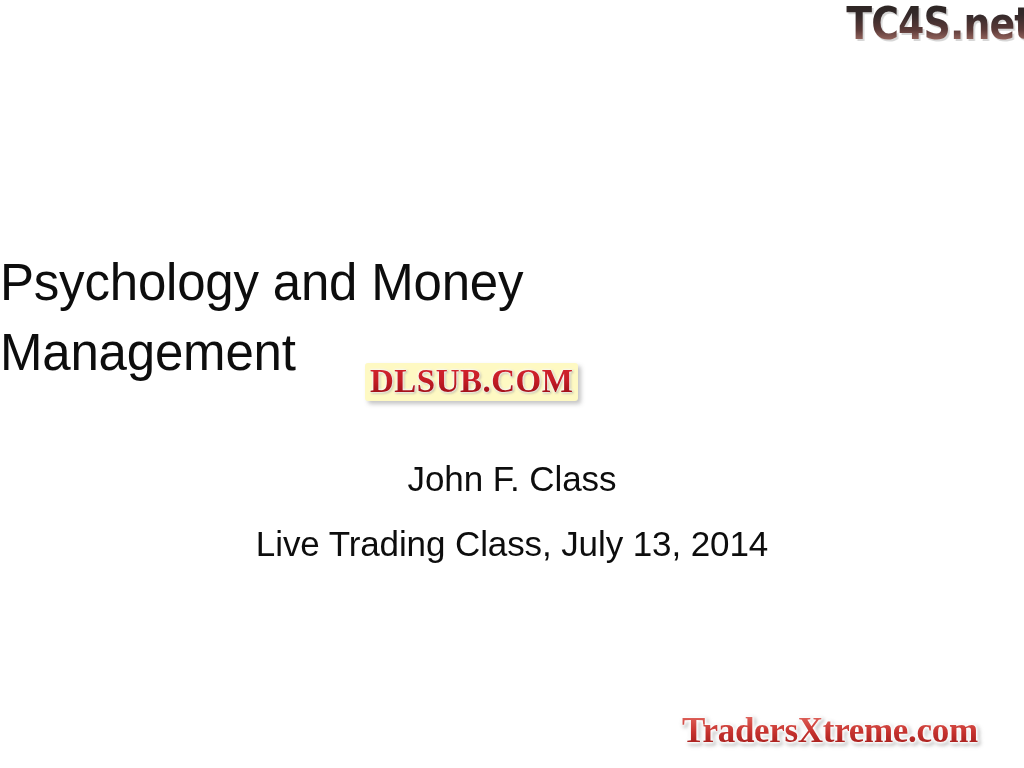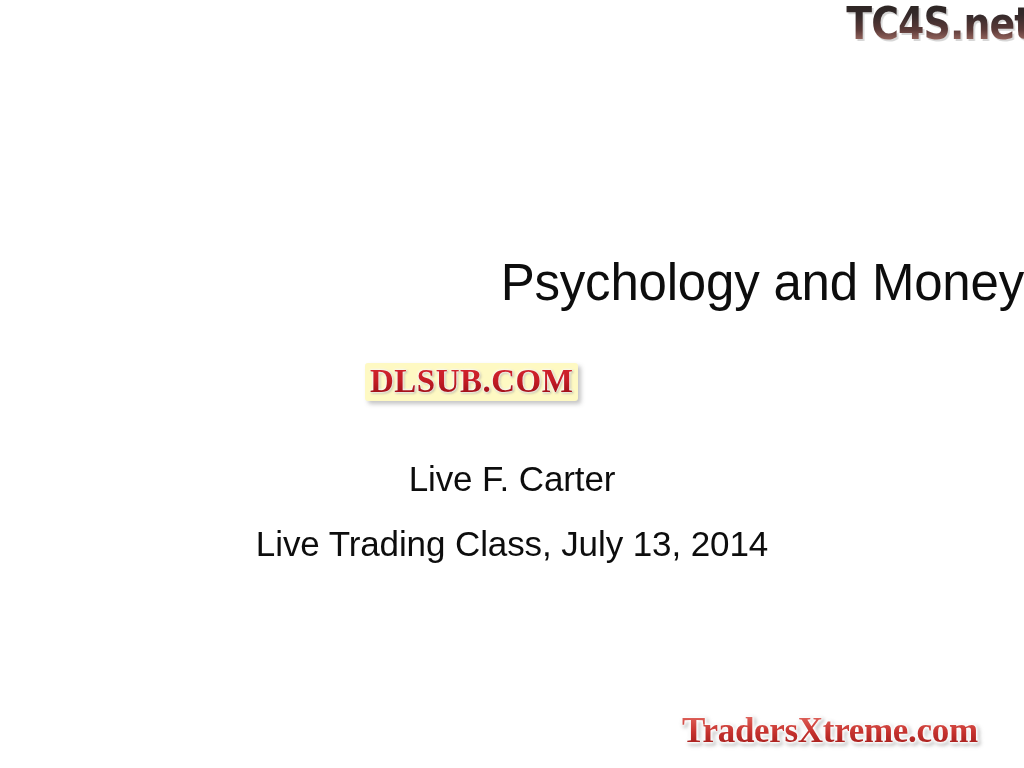--- a/index.html
+++ b/index.html
@@ -49,21 +49,21 @@
     white-space: nowrap;
     user-select: none;
   }
 
   
   .title-block {
     position: absolute;
     left: 0;
     top: 248px;
     width: 1024px;
-    text-align: right;
+    text-align: left;
   }
   .title-line {
     font-family: "Liberation Sans", sans-serif;
     font-weight: 300;
     font-size: 51px;
     line-height: 70px;
     color: #0d0d0d;
     white-space: nowrap;
     letter-spacing: -0.2px;
   }
@@ -154,28 +154,29 @@
 </style>
 </head>
 <body>
 
 <div class="slide">
 
   <div class="tc4s-logo">TC4S.net</div>
 
   <div class="title-block">
     <div class="title-line">Psychology and Money</div>
+    <div class="title-line">Management</div>
   </div>
 
   <div class="dlsub-watermark">
     <span class="dlsub-text">DLSUB.COM</span>
   </div>
 
   <div class="subtitle-block">
-    <div class="subtitle-line">Live F. Carter</div>
+    <div class="subtitle-line">John F. Class</div>
     <div class="subtitle-line">Live Trading Class, July 13, 2014</div>
   </div>
 
   <div class="tx-watermark">
     <span class="tx-text">TradersXtreme.com</span>
   </div>
 
 </div>
 
 </body></html>

